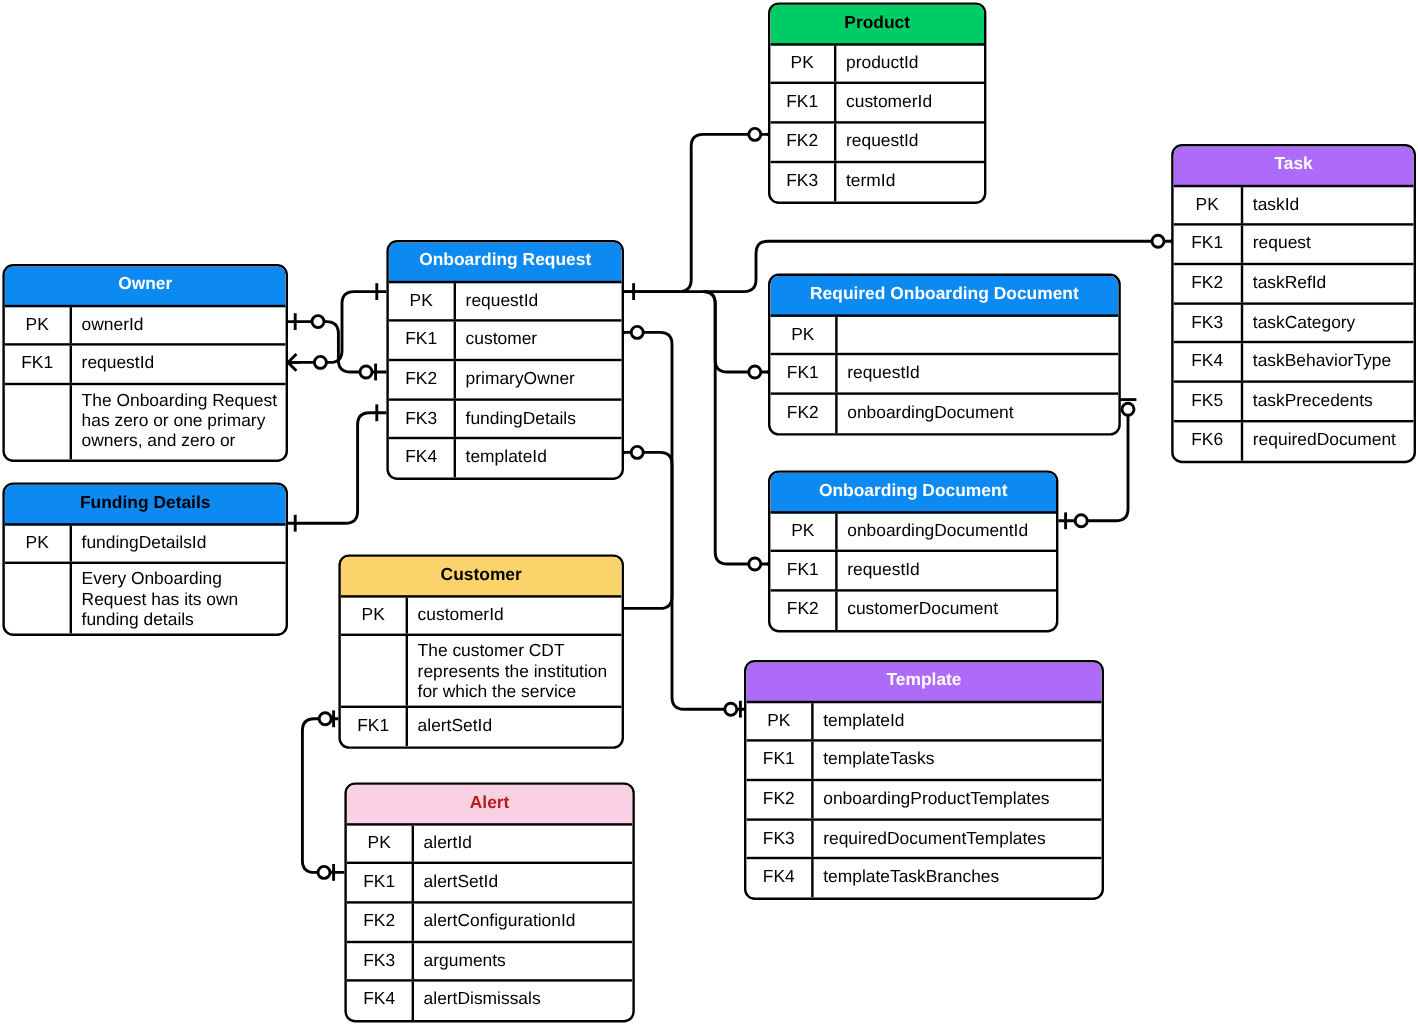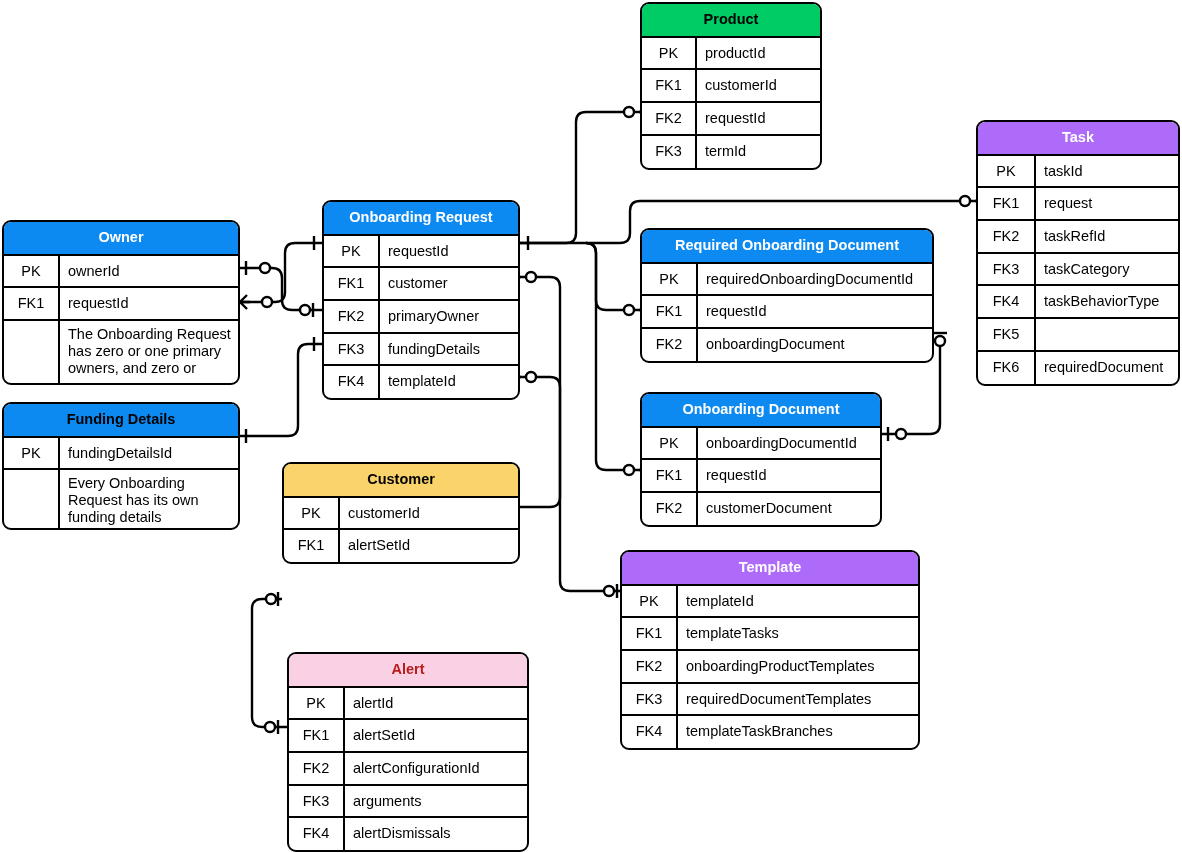--- a/index.html
+++ b/index.html
@@ -220,20 +220,21 @@
       <div class="row">
         <div class="key" style="flex-basis:58px;">FK3</div>
         <div class="field">taskCategory</div>
       </div>
       <div class="row">
         <div class="key" style="flex-basis:58px;">FK4</div>
         <div class="field">taskBehaviorType</div>
       </div>
       <div class="row">
         <div class="key" style="flex-basis:58px;">FK5</div>
+        <div class="field">taskPrecedents</div>
       </div>
       <div class="row">
         <div class="key" style="flex-basis:58px;">FK6</div>
         <div class="field">requiredDocument</div>
       </div>
     </div>
   </div>
 
   <div class="entity" style="left:322px; top:200px; width:198px;">
     <div class="ent-header" style="background:#0d89f2; color:#ffffff;">Onboarding Request</div>
@@ -277,21 +278,20 @@
         <div class="field note">The Onboarding Request has zero or one primary owners, and zero or</div>
       </div>
     </div>
   </div>
 
   <div class="entity" style="left:640px; top:228px; width:294px;">
     <div class="ent-header" style="background:#0d89f2; color:#ffffff;">Required Onboarding Document</div>
     <div class="ent-rows">
       <div class="row">
         <div class="key" style="flex-basis:56px;">PK</div>
-        <div class="field">requiredOnboardingDocumentId</div>
       </div>
       <div class="row">
         <div class="key" style="flex-basis:56px;">FK1</div>
         <div class="field">requestId</div>
       </div>
       <div class="row">
         <div class="key" style="flex-basis:56px;">FK2</div>
         <div class="field">onboardingDocument</div>
       </div>
     </div>
@@ -329,20 +329,24 @@
     </div>
   </div>
 
   <div class="entity" style="left:282px; top:462px; width:238px;">
     <div class="ent-header" style="background:#fad46a; color:#000000;">Customer</div>
     <div class="ent-rows">
       <div class="row">
         <div class="key" style="flex-basis:56px;">PK</div>
         <div class="field">customerId</div>
       </div>
+      <div class="row" style="height:60px;">
+        <div class="key" style="flex-basis:56px;"></div>
+        <div class="field note">The customer CDT represents the institution for which the service</div>
+      </div>
       <div class="row">
         <div class="key" style="flex-basis:56px;">FK1</div>
         <div class="field">alertSetId</div>
       </div>
     </div>
   </div>
 
   <div class="entity" style="left:620px; top:550px; width:300px;">
     <div class="ent-header" style="background:#ae6bfa; color:#ffffff;">Template</div>
     <div class="ent-rows">

